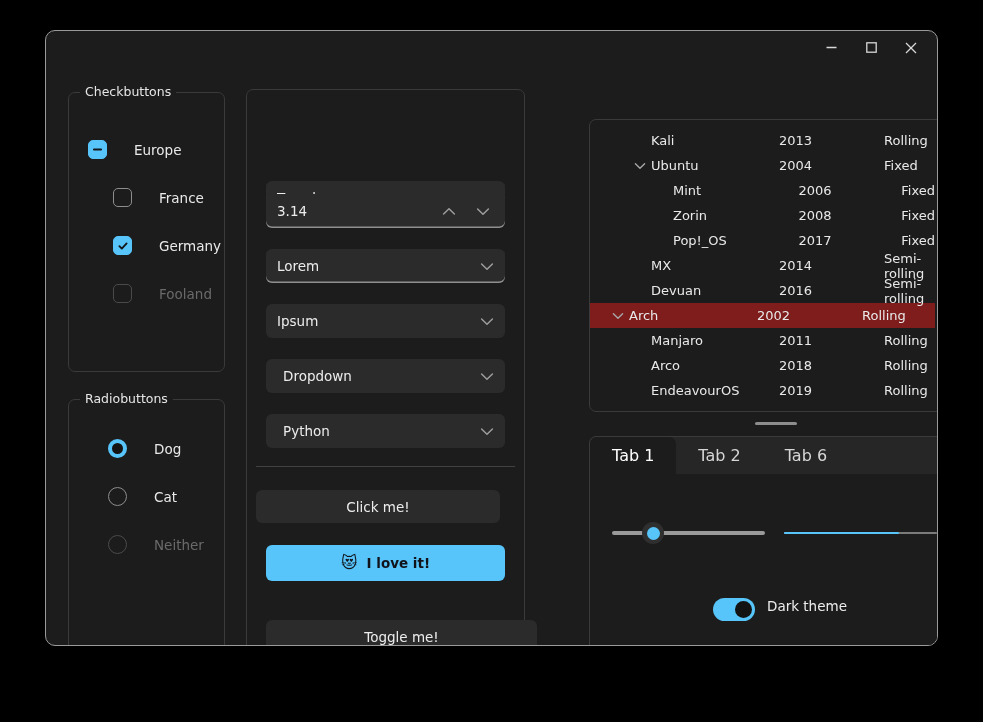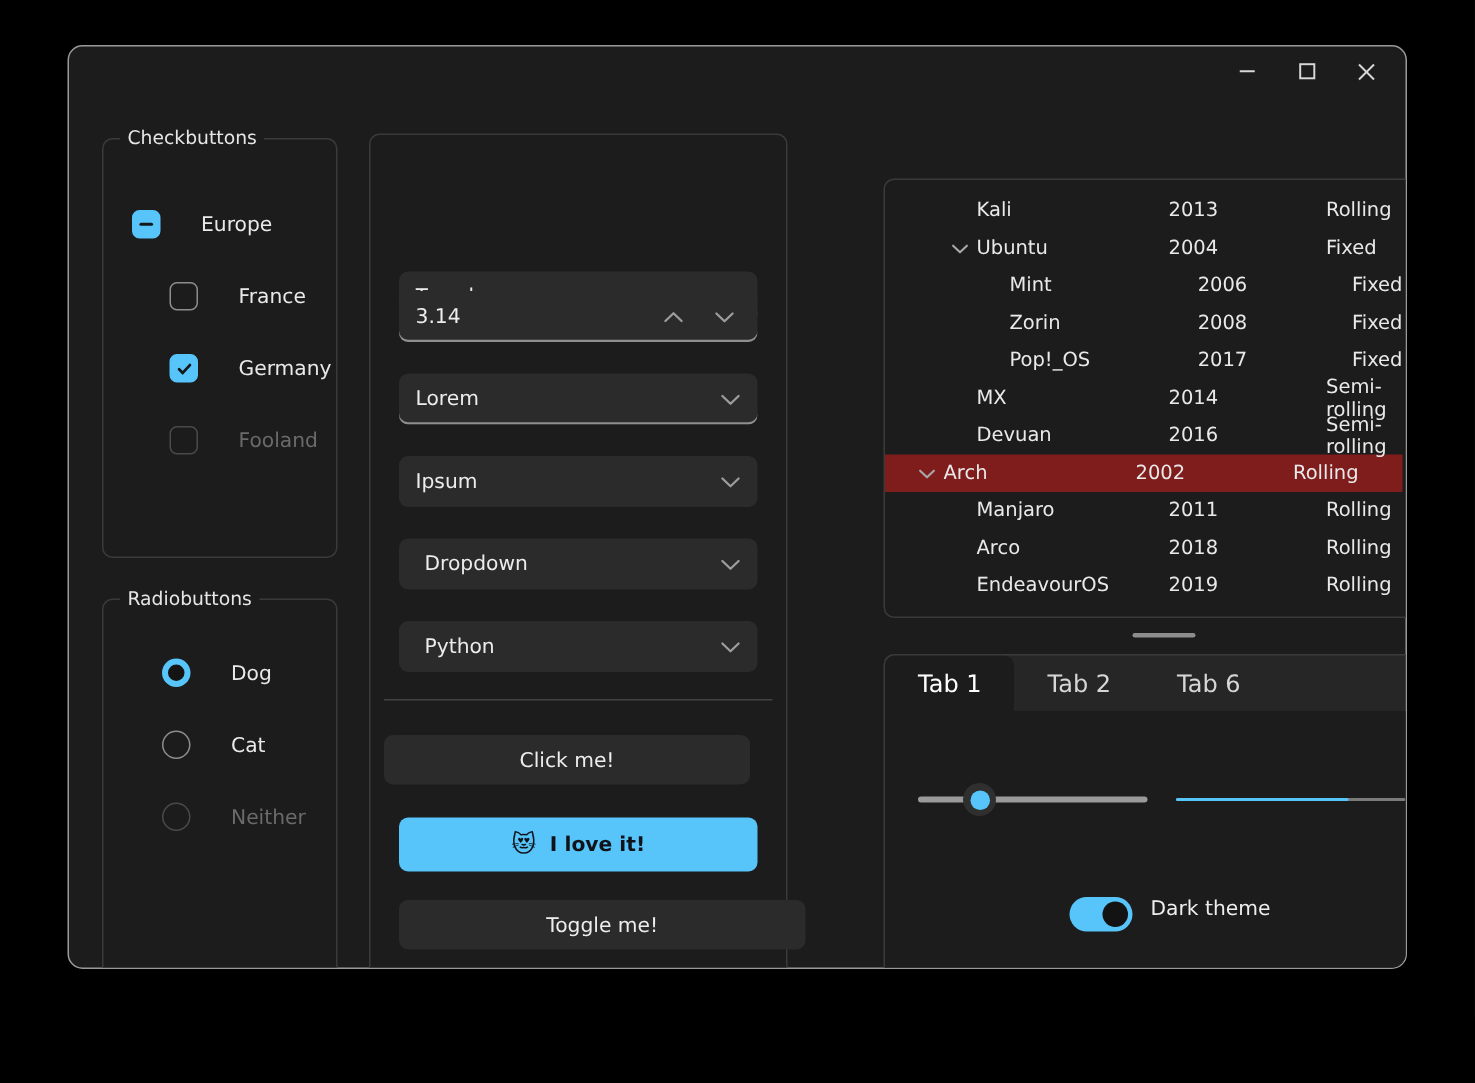--- a/index.html
+++ b/index.html
@@ -424,21 +424,21 @@
 
     <div class="btn" style="left:9px; top:400px; width:244px;">
       <span>Click me!</span>
     </div>
 
     <div class="btn accent" style="left:19px; top:455px; width:239px; height:36px;">
       <span class="emoji">😻</span>
       <span>I love it!</span>
     </div>
 
-    <div class="btn" style="left:19px; top:510px; width:271px;">
+    <div class="btn" style="left:19px; top:530px; width:271px;">
       <span>Toggle me!</span>
     </div>
   </div>
 
   <div id="tree-frame">
     <div id="tree-rows">
         <div class="trow">
           <span class="tw-exp" style="margin-left: 39px;"></span>
           <span class="tc-name">Kali</span>
           <span class="tc-year">2013</span>

